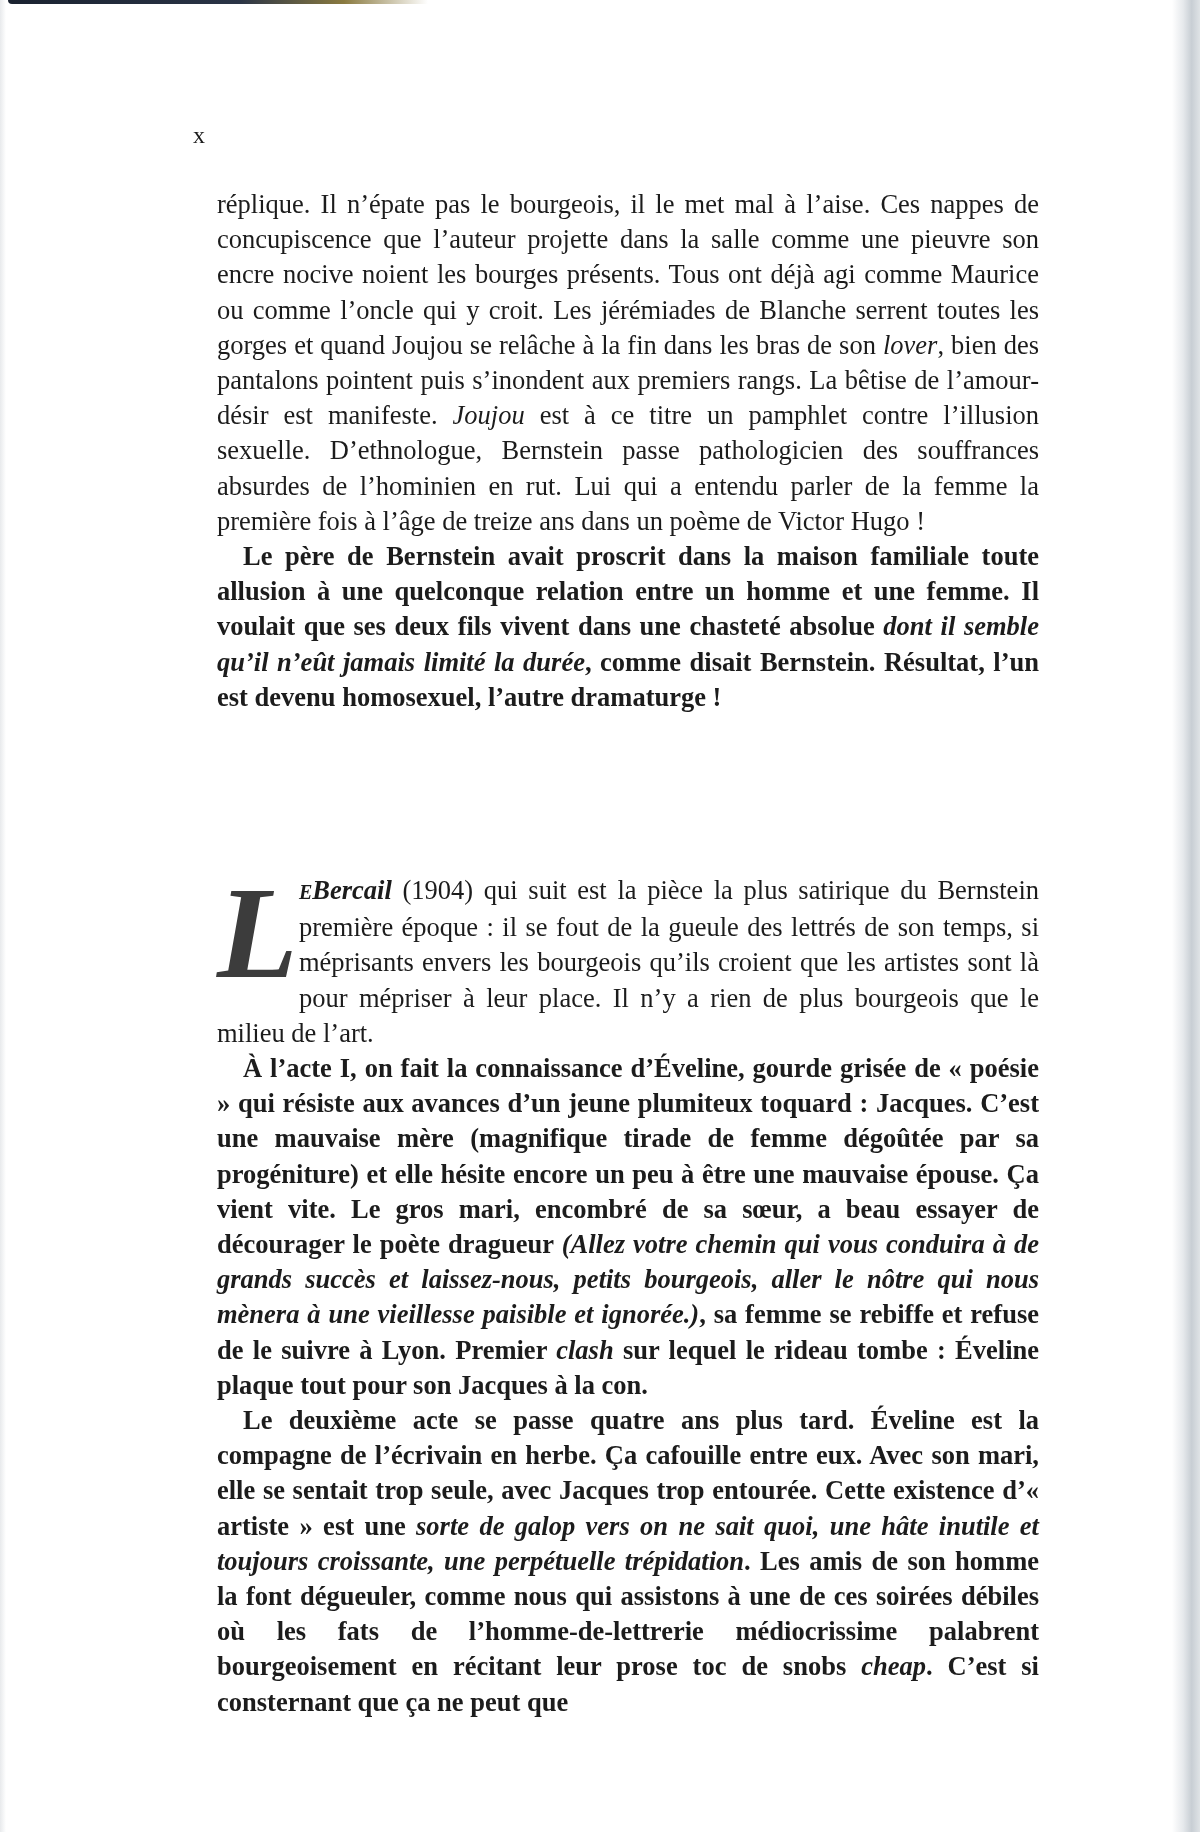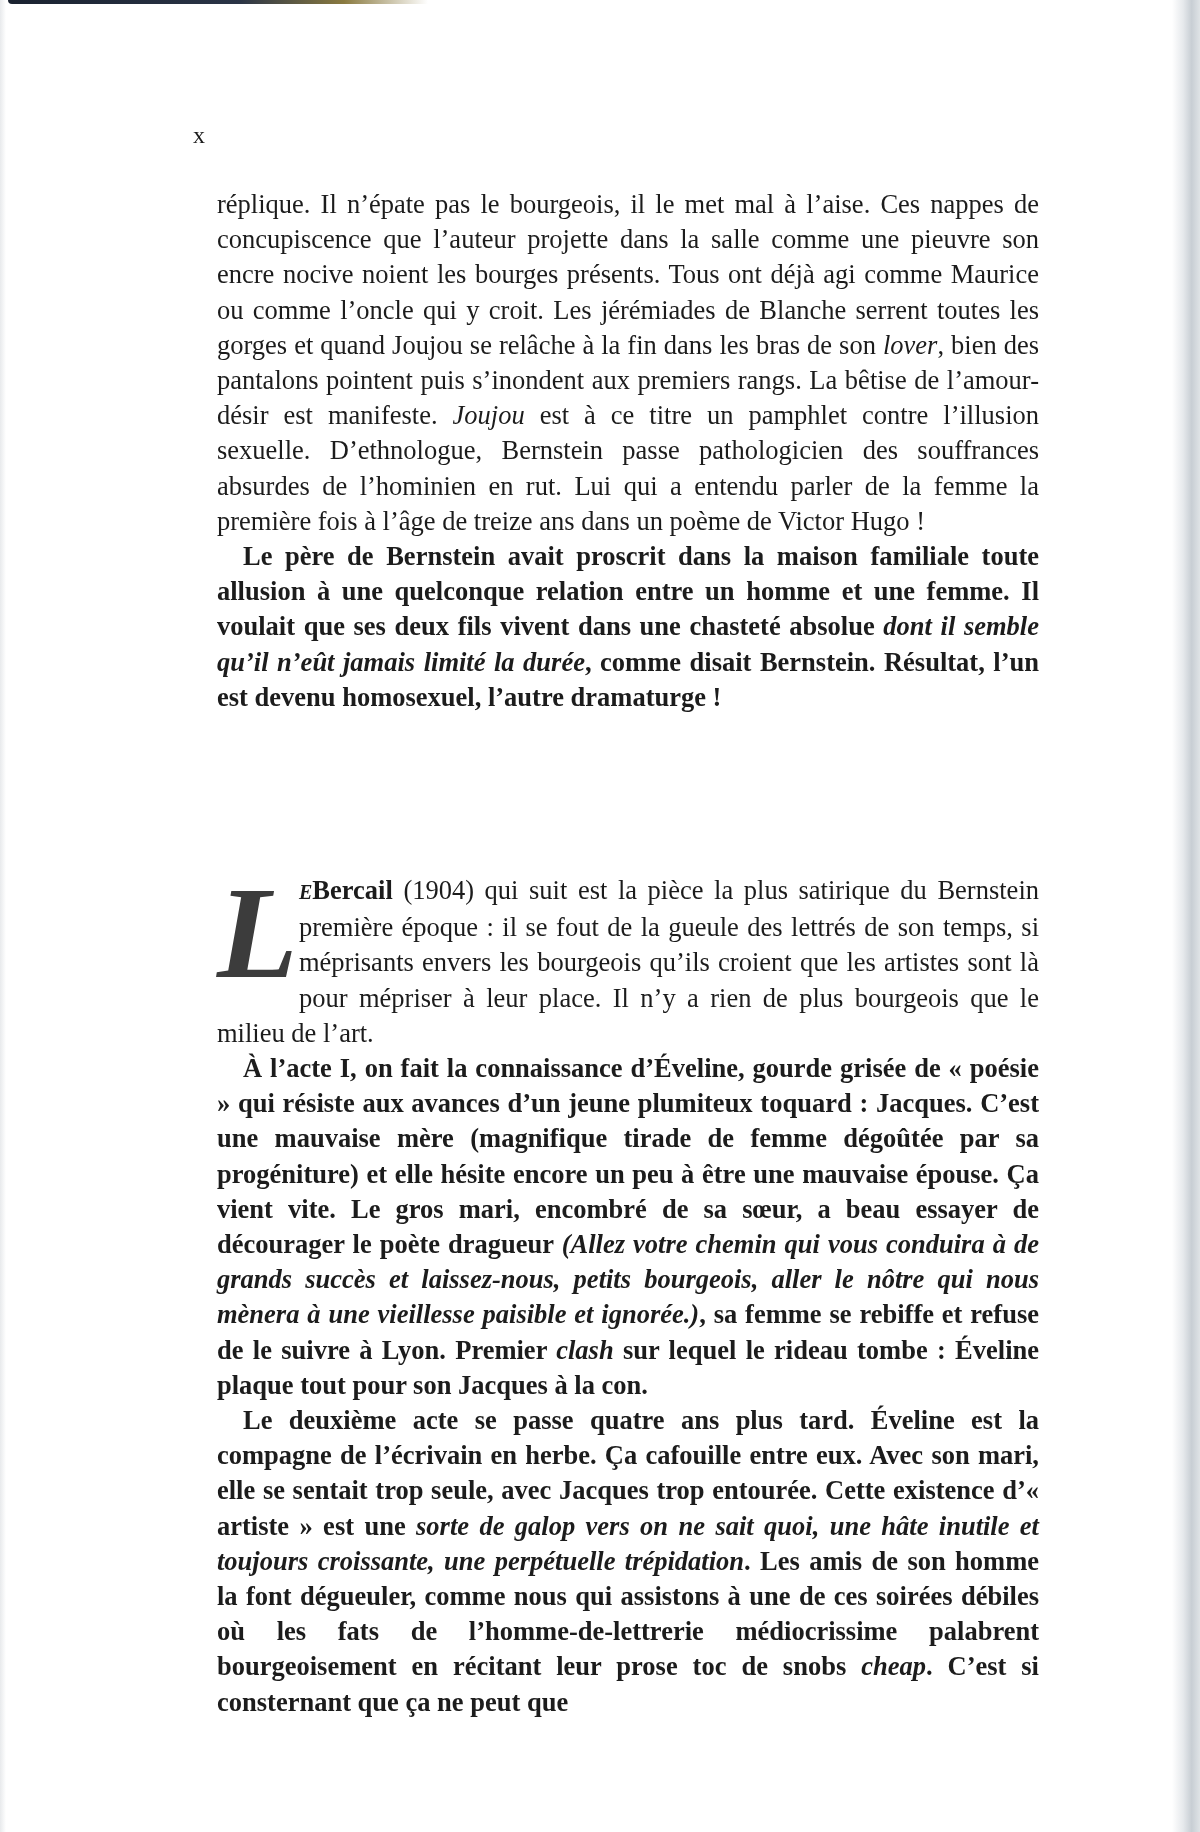--- a/index.html
+++ b/index.html
@@ -50,21 +50,21 @@
     float: left;
     font-family: "Liberation Serif", "DejaVu Serif", serif;
     font-style: italic; font-weight: bold;
     font-size: 132px; line-height: 100px;
     height: 100px; width: 70px;
     color: #3c3c3c;
     margin: 8px 12px 0 0;
     padding-top: 2px;
   }
   .smallcap { font-style: italic; font-weight: bold; font-size: 20px; }
-  .lead-title { font-weight: bold; }
+  .lead-title { font-style: italic; font-weight: bold; }
   em { font-style: italic; }
 </style>
 </head>
 <body>
 
 <div class="left-edge"></div>
 <div class="top-edge"></div>
 <div class="right-edge"></div>
 
 <div class="page">

